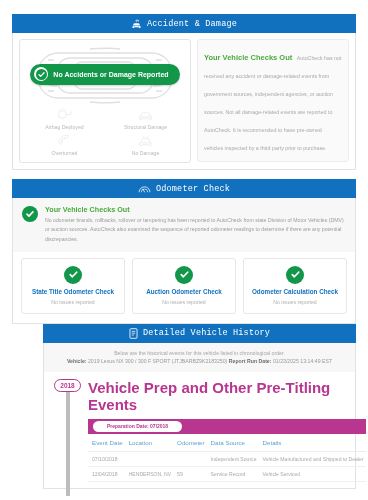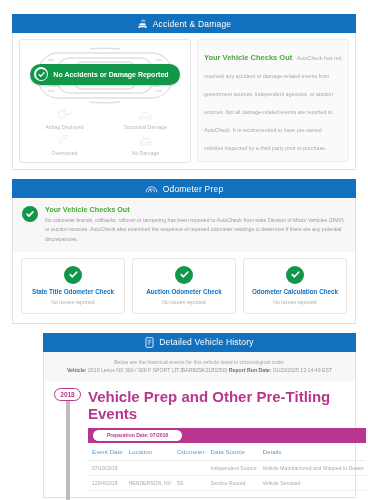--- a/index.html
+++ b/index.html
@@ -16,20 +16,21 @@
   .sec-header {
     background: #1271bf;
     color: #ffffff;
     height: 19px;
     display: flex;
     align-items: center;
     justify-content: center;
     gap: 5px;
     font-size: 8.5px;
     letter-spacing: .2px;
+    font-family: Liberation Mono, monospace;
   }
   .sec-header svg { display: block; }
   .sec-body {
     border: 1px solid #e2e2e2;
     border-top: none;
     background: #ffffff;
   }
 
   
   .ad-body { display: flex; padding: 6px; gap: 6px; }
@@ -295,21 +296,21 @@
 
   <div class="section" style="margin-top:9px;">
     <div class="sec-header">
       <span>
         <svg width="13" height="10" viewBox="0 0 24 16">
           <path d="M2 14a10 10 0 0 1 20 0" fill="none" stroke="#fff" stroke-width="1.4"></path>
           <path d="M6 14a6 6 0 0 1 12 0" fill="none" stroke="#fff" stroke-width="1.2"></path>
           <path d="M12 13.5 9 8" stroke="#fff" stroke-width="1.4" stroke-linecap="round"></path>
         </svg>
       </span>
-      <span>Odometer Prep</span>
+      <span>Odometer Check</span>
     </div>
     <div class="sec-body">
       <div class="odo-banner">
         <span class="big-check">
           <svg width="12" height="12" viewBox="0 0 16 16">
             <path d="M4 8.2l2.6 2.6 5.3-5.6" stroke="#fff" stroke-width="2.1" fill="none" stroke-linecap="round" stroke-linejoin="round"></path>
           </svg>
         </span>
         <div>
           <div class="odo-title">Your Vehicle Checks Out</div>
@@ -341,21 +342,21 @@
               <path d="M4 8.2l2.6 2.6 5.3-5.6" stroke="#fff" stroke-width="2.1" fill="none" stroke-linecap="round" stroke-linejoin="round"></path>
             </svg>
           </span>
           <span class="card-title">Odometer Calculation Check</span>
           <span class="card-sub">No issues reported</span>
         </div>
       </div>
     </div>
   </div>
 
-  <div class="section" style="margin-top:9px;padding-left:31px;">
+  <div class="section" style="padding-left:31px;">
     <div class="sec-header">
       <span>
         <svg width="9" height="11" viewBox="0 0 14 17">
           <rect x="1.5" y="1" width="11" height="15" rx="1.6" fill="none" stroke="#fff" stroke-width="1.3"></rect>
           <path d="M4.3 5.2h5.4M4.3 8h5.4M4.3 10.8h3.4" stroke="#fff" stroke-width="1.1"></path>
         </svg>
       </span>
       <span>Detailed Vehicle History</span>
     </div>
     <div class="sec-body">

